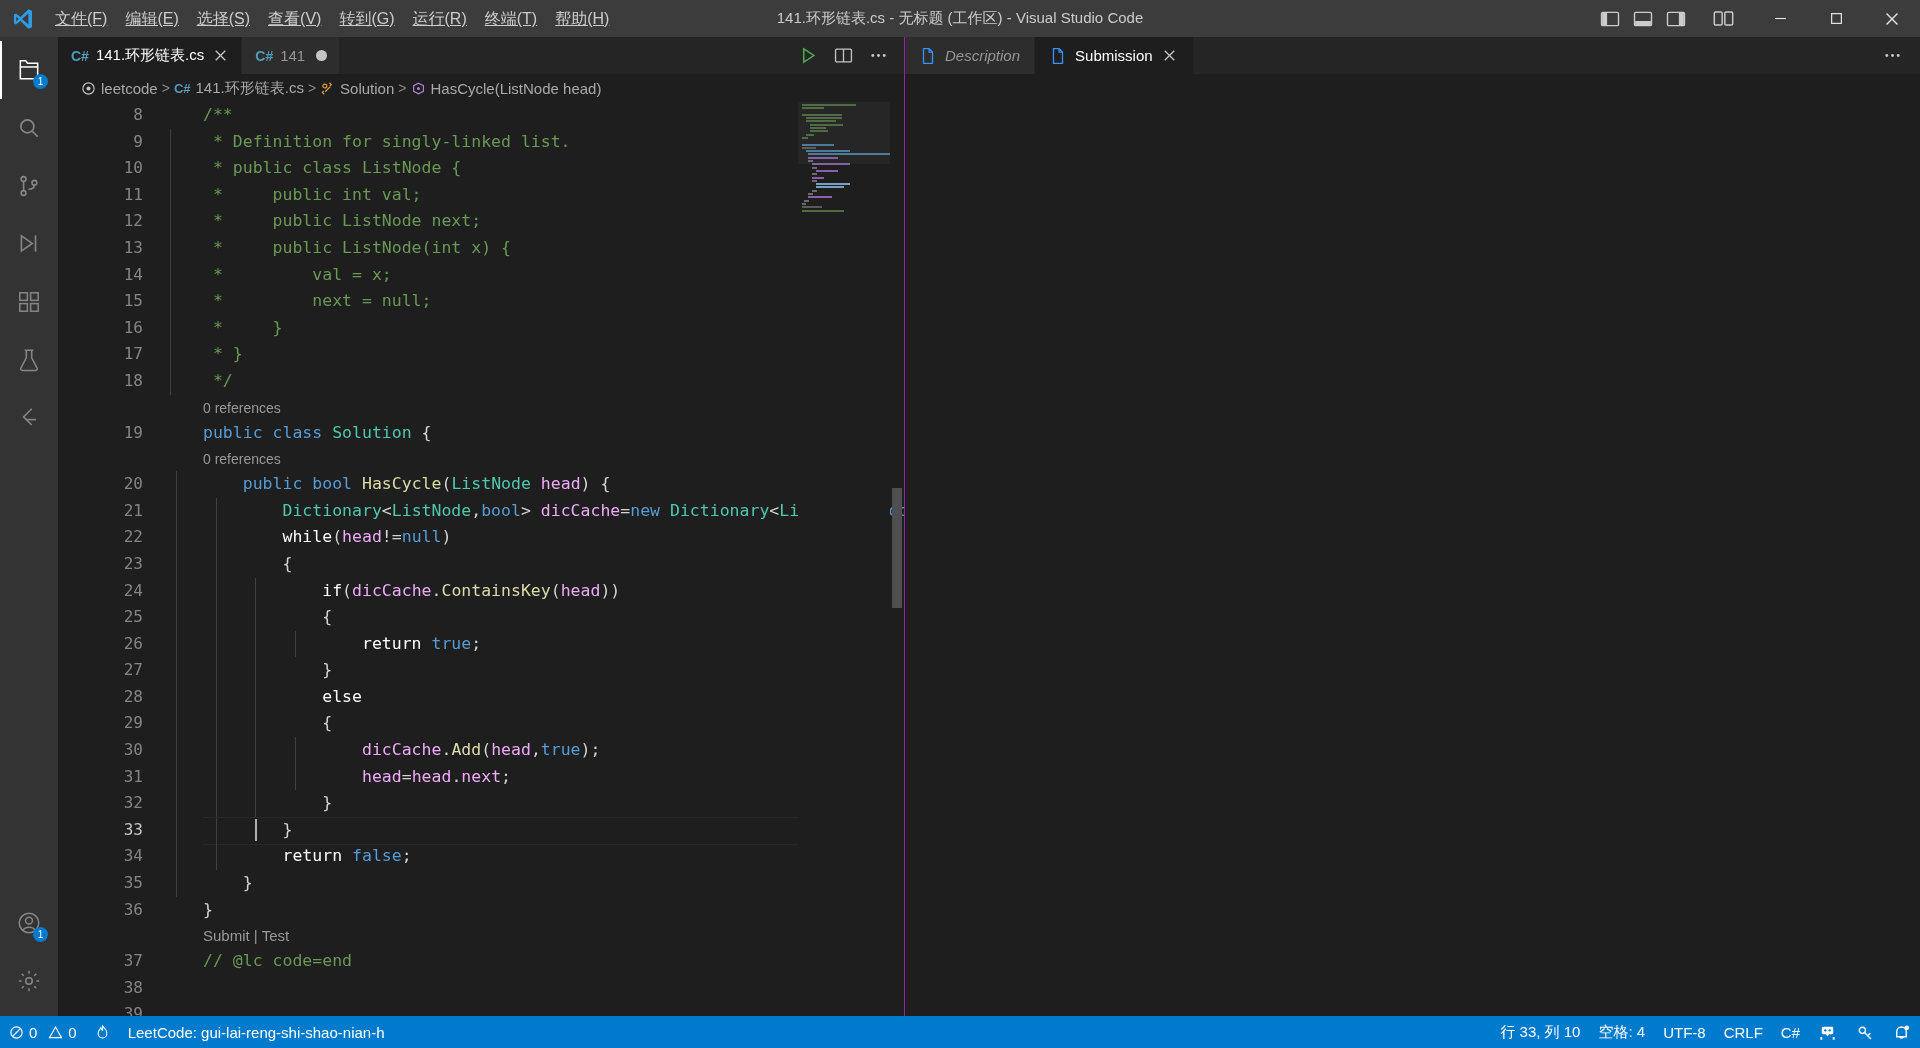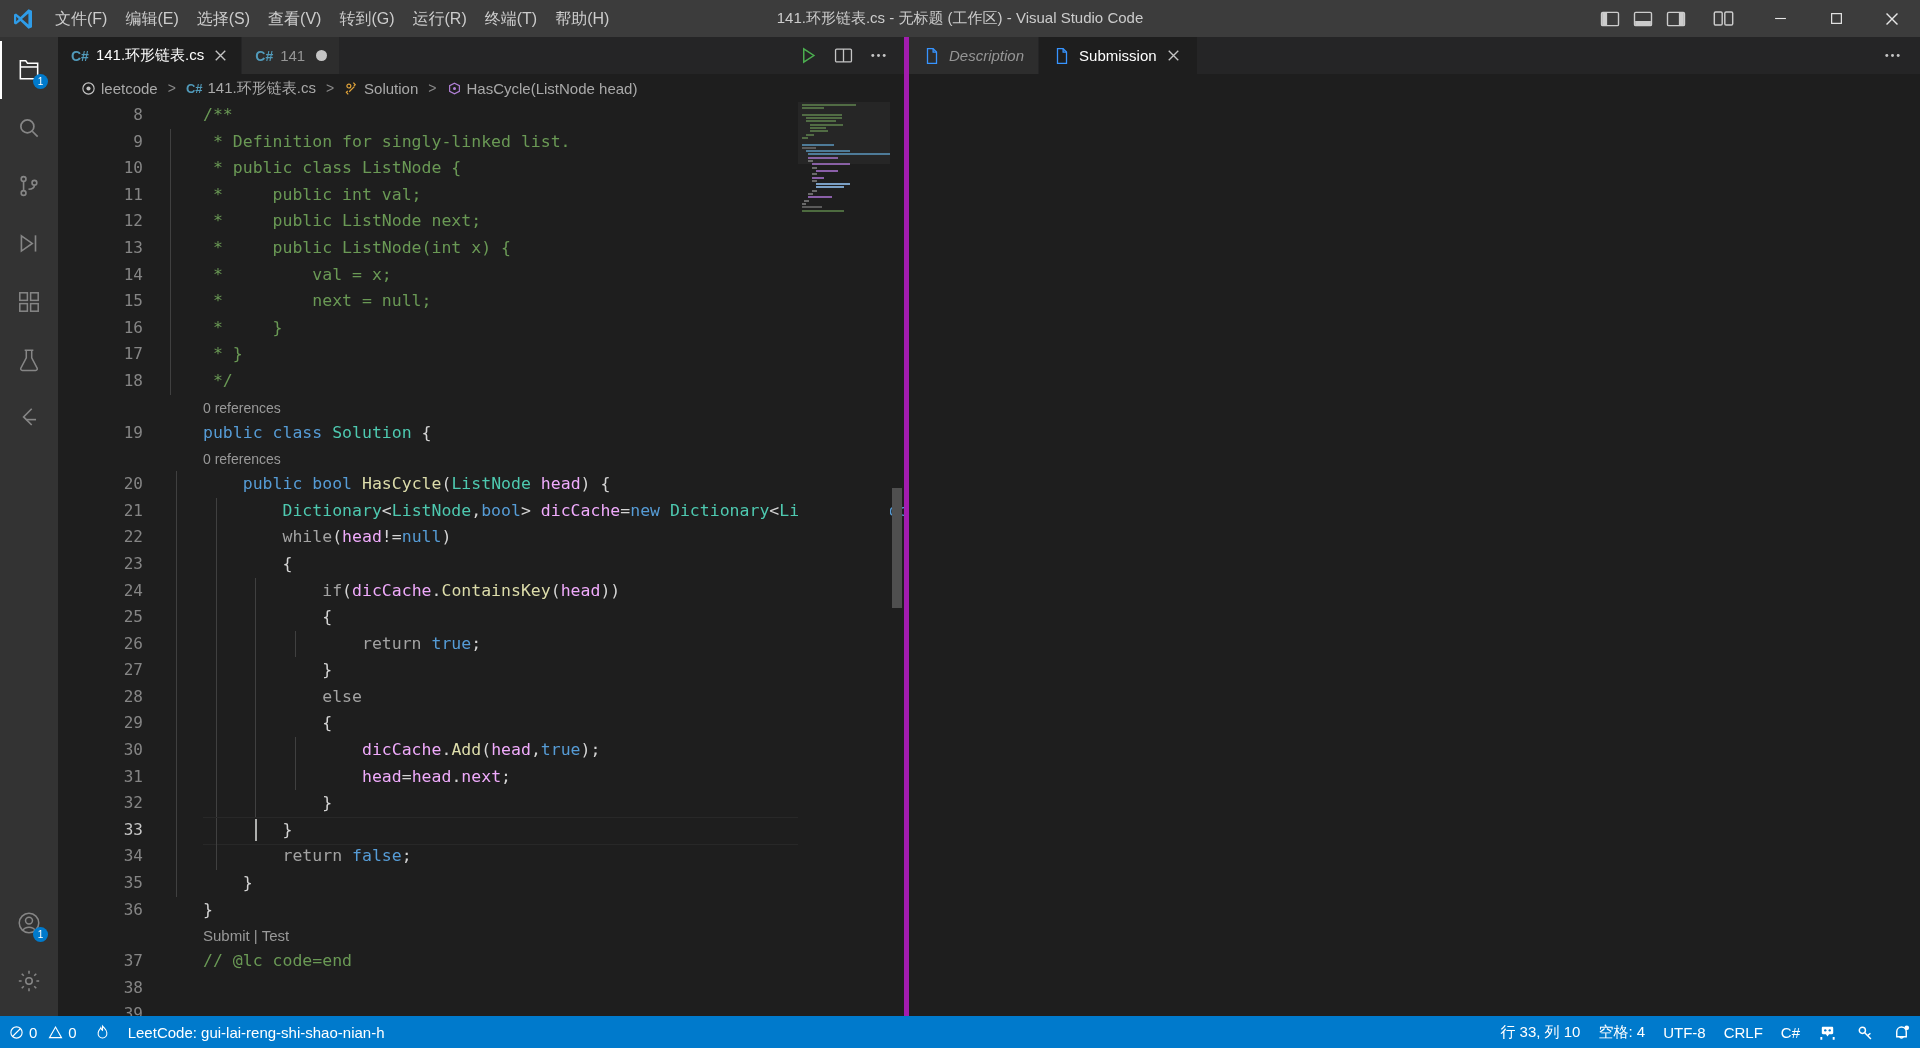--- a/index.html
+++ b/index.html
@@ -14,20 +14,21 @@
   #app { width: 1920px; height: 1048px; display: flex; flex-direction: column; position: relative; }
 
   
   .titlebar {
     height: 37px; flex: 0 0 37px;
     background: #3c3c3c;
     display: flex; align-items: flex-end;
     position: relative;
     font-size: 15.5px;
     color: #cccccc;
+    text-decoration: underline;
   }
   .vscode-logo { width: 46px; height: 37px; display: flex; align-items: center; justify-content: center; }
   .menu-list { display: flex; align-items: center; height: 37px; }
   .menu-item {
     padding: 0 9px; height: 37px; line-height: 37px;
     font-size: 16px; color: #cccccc; white-space: nowrap; cursor: default;
   }
   .title-center {
     position: absolute; left: 0; right: 0; top: 0; height: 37px;
     display: flex; align-items: center; justify-content: center;
@@ -77,21 +78,21 @@
   .tab .cs-icon { color: #519aba; font-weight: bold; font-size: 14px; font-family: "Liberation Sans", sans-serif; }
   .tab-label { font-size: 15px; }
   .tab-close { width: 18px; height: 18px; display: flex; align-items: center; justify-content: center; color: #c5c5c5; font-size: 16px; }
   .tab-dirty { width: 11px; height: 11px; border-radius: 50%; background: #c5c5c5; margin-left: 4px; }
   .tabs-spacer { flex: 1 1 auto; background: #252526; }
   .tabs-actions { display: flex; align-items: center; gap: 16px; padding: 0 16px; background: #252526; color: #c5c5c5; }
 
   
   .breadcrumbs {
     height: 28px; flex: 0 0 28px; display: flex; align-items: center;
-    padding-left: 23px; font-size: 15px; color: #a9a9a9; gap: 8px;
+    padding-left: 23px; font-size: 15px; color: #a9a9a9; gap: 2px;
     background: #1e1e1e;
   }
   .crumb { display: flex; align-items: center; gap: 5px; white-space: nowrap; }
   .crumb-sep { color: #8a8a8a; font-size: 14px; padding: 0 2px; }
 
   
   .editor { flex: 1 1 auto; position: relative; overflow: hidden; background: #1e1e1e; }
   .code-area {
     position: absolute; inset: 0;
     font-family: "DejaVu Sans Mono", monospace;
@@ -121,21 +122,21 @@
   .submitline { color: #999999; font-size: 15px; font-family: "Liberation Sans", sans-serif; }
 
   
   .guide {
     position: absolute; top: 0; bottom: 0; width: 1px; background: #404040;
   }
 
   
   .t-cmt { color: #6a9955; }
   .t-kw  { color: #569cd6; }
-  .t-ctl { color: #a3a3a3; }
+  .t-ctl { color: #ffffff; }
   .t-typ { color: #4ec9b0; }
   .t-fn  { color: #dcdcaa; }
   .t-var { color: #f0abfc; }
   .t-pln { color: #d4d4d4; }
 
   
   .minimap {
     position: absolute; right: 14px; top: 0; width: 92px; bottom: 0;
     background: #1e1e1e; overflow: hidden;
   }
@@ -147,21 +148,21 @@
   .scroll-thumb {
     position: absolute; left: 2px; width: 10px; background: #4f4f4f; border-radius: 0;
   }
   .overview-ruler {
     position: absolute; right: 0; width: 14px;
   }
 
   
   .sidepanel {
     width: 1016px; flex: 0 0 1016px; background: #1e1e1e;
-    display: flex; flex-direction: column; border-left: 5px solid #a21caf;
+    display: flex; flex-direction: column; border-left: 1px solid #a21caf;
   }
   .panel-tabs { height: 37px; flex: 0 0 37px; background: #252526; display: flex; align-items: stretch; }
   .panel-tab {
     display: flex; align-items: center; gap: 8px; padding: 0 14px;
     background: #2d2d2d; color: #969696; font-size: 15px; height: 37px;
     border-right: 1px solid #252526;
   }
   .panel-tab.active { background: #1e1e1e; color: #ffffff; }
   .panel-tab .lbl-italic { font-style: italic; }
   .panel-actions { margin-left: auto; display: flex; align-items: center; padding: 0 18px; color: #c5c5c5; background: #252526; }

